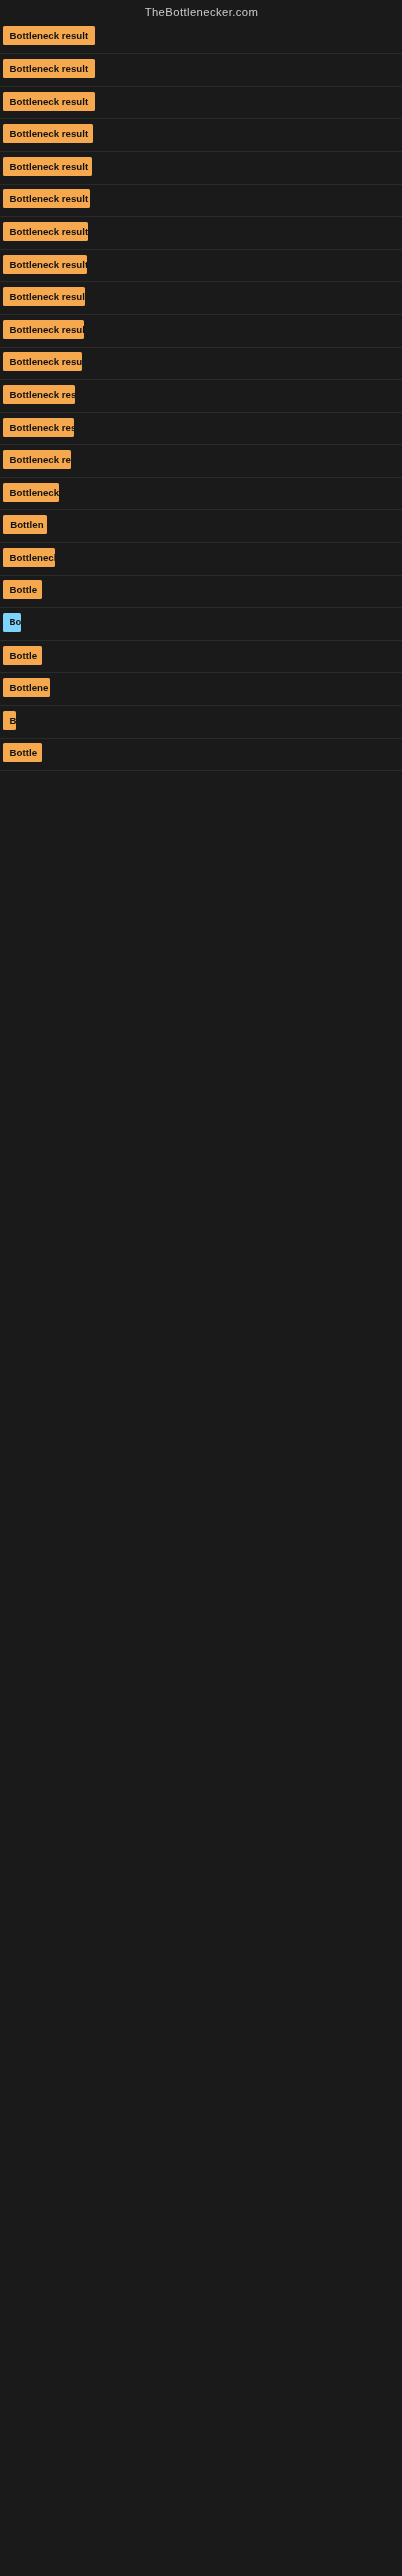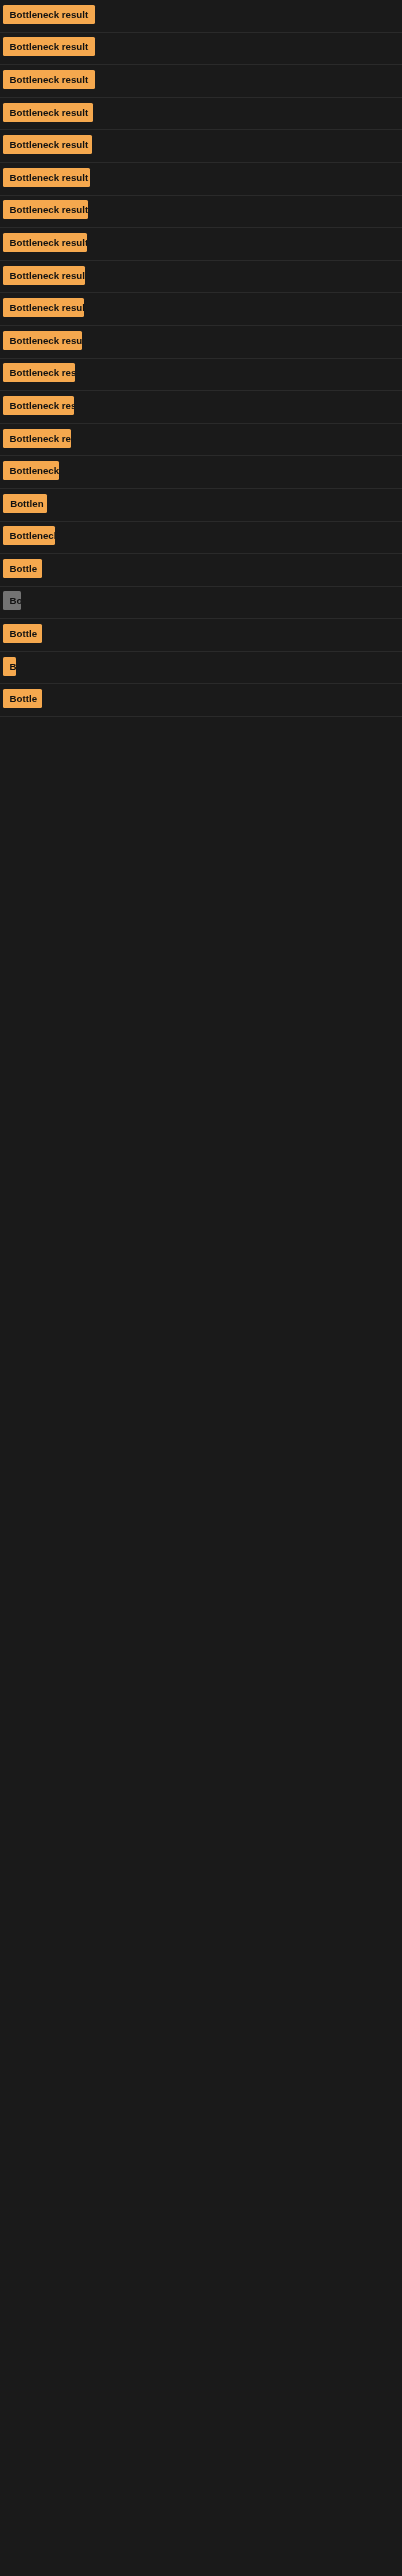--- a/index.html
+++ b/index.html
@@ -22,40 +22,42 @@
       font-size: 11.3px;
       padding: 6.4px 0 3.2px 0;
       letter-spacing: 0.4px;
     }
   </style>
 </head>
 <body>
 
 <div style="position: relative; width: 403px; min-height: 2576px; background: #1a1a1a;">
 
+  <div class="site-title">TheBottlenecker.com</div>
 
   <div id="results-container" style="position: relative; width: 100%; padding-bottom: 805px;">
   <div style="padding: 4.8px 3.2px; border-bottom: 0.8px solid rgb(42, 42, 42);"><span style="display: inline-block; background-color: rgb(245, 168, 78); color: rgb(17, 17, 17); font-size: 9.7px; font-weight: bold; padding: 4px 6.4px; border-radius: 1.6px; max-width: 97px; overflow: hidden; white-space: nowrap; cursor: pointer;">Bottleneck result</span></div>
       <div style="padding: 4.8px 3.2px; border-bottom: 0.8px solid rgb(42, 42, 42);"><span style="display: inline-block; background-color: rgb(245, 168, 78); color: rgb(17, 17, 17); font-size: 9.7px; font-weight: bold; padding: 4px 6.4px; border-radius: 1.6px; max-width: 95px; overflow: hidden; white-space: nowrap; cursor: pointer;">Bottleneck result</span></div>
       <div style="padding: 4.8px 3.2px; border-bottom: 0.8px solid rgb(42, 42, 42);"><span style="display: inline-block; background-color: rgb(245, 168, 78); color: rgb(17, 17, 17); font-size: 9.7px; font-weight: bold; padding: 4px 6.4px; border-radius: 1.6px; max-width: 93px; overflow: hidden; white-space: nowrap; cursor: pointer;">Bottleneck result</span></div>
       <div style="padding: 4.8px 3.2px; border-bottom: 0.8px solid rgb(42, 42, 42);"><span style="display: inline-block; background-color: rgb(245, 168, 78); color: rgb(17, 17, 17); font-size: 9.7px; font-weight: bold; padding: 4px 6.4px; border-radius: 1.6px; max-width: 90px; overflow: hidden; white-space: nowrap; cursor: pointer;">Bottleneck result</span></div>
       <div style="padding: 4.8px 3.2px; border-bottom: 0.8px solid rgb(42, 42, 42);"><span style="display: inline-block; background-color: rgb(245, 168, 78); color: rgb(17, 17, 17); font-size: 9.7px; font-weight: bold; padding: 4px 6.4px; border-radius: 1.6px; max-width: 89px; overflow: hidden; white-space: nowrap; cursor: pointer;">Bottleneck result</span></div>
       <div style="padding: 4.8px 3.2px; border-bottom: 0.8px solid rgb(42, 42, 42);"><span style="display: inline-block; background-color: rgb(245, 168, 78); color: rgb(17, 17, 17); font-size: 9.7px; font-weight: bold; padding: 4px 6.4px; border-radius: 1.6px; max-width: 87px; overflow: hidden; white-space: nowrap; cursor: pointer;">Bottleneck result</span></div>
       <div style="padding: 4.8px 3.2px; border-bottom: 0.8px solid rgb(42, 42, 42);"><span style="display: inline-block; background-color: rgb(245, 168, 78); color: rgb(17, 17, 17); font-size: 9.7px; font-weight: bold; padding: 4px 6.4px; border-radius: 1.6px; max-width: 85px; overflow: hidden; white-space: nowrap; cursor: pointer;">Bottleneck result</span></div>
       <div style="padding: 4.8px 3.2px; border-bottom: 0.8px solid rgb(42, 42, 42);"><span style="display: inline-block; background-color: rgb(245, 168, 78); color: rgb(17, 17, 17); font-size: 9.7px; font-weight: bold; padding: 4px 6.4px; border-radius: 1.6px; max-width: 84px; overflow: hidden; white-space: nowrap; cursor: pointer;">Bottleneck result</span></div>
       <div style="padding: 4.8px 3.2px; border-bottom: 0.8px solid rgb(42, 42, 42);"><span style="display: inline-block; background-color: rgb(245, 168, 78); color: rgb(17, 17, 17); font-size: 9.7px; font-weight: bold; padding: 4px 6.4px; border-radius: 1.6px; max-width: 82px; overflow: hidden; white-space: nowrap; cursor: pointer;">Bottleneck result</span></div>
       <div style="padding: 4.8px 3.2px; border-bottom: 0.8px solid rgb(42, 42, 42);"><span style="display: inline-block; background-color: rgb(245, 168, 78); color: rgb(17, 17, 17); font-size: 9.7px; font-weight: bold; padding: 4px 6.4px; border-radius: 1.6px; max-width: 81px; overflow: hidden; white-space: nowrap; cursor: pointer;">Bottleneck result</span></div>
       <div style="padding: 4.8px 3.2px; border-bottom: 0.8px solid rgb(42, 42, 42);"><span style="display: inline-block; background-color: rgb(245, 168, 78); color: rgb(17, 17, 17); font-size: 9.7px; font-weight: bold; padding: 4px 6.4px; border-radius: 1.6px; max-width: 79px; overflow: hidden; white-space: nowrap; cursor: pointer;">Bottleneck result</span></div>
       <div style="padding: 4.8px 3.2px; border-bottom: 0.8px solid rgb(42, 42, 42);"><span style="display: inline-block; background-color: rgb(245, 168, 78); color: rgb(17, 17, 17); font-size: 9.7px; font-weight: bold; padding: 4px 6.4px; border-radius: 1.6px; max-width: 72px; overflow: hidden; white-space: nowrap; cursor: pointer;">Bottleneck resu</span></div>
       <div style="padding: 4.8px 3.2px; border-bottom: 0.8px solid rgb(42, 42, 42);"><span style="display: inline-block; background-color: rgb(245, 168, 78); color: rgb(17, 17, 17); font-size: 9.7px; font-weight: bold; padding: 4px 6.4px; border-radius: 1.6px; max-width: 71px; overflow: hidden; white-space: nowrap; cursor: pointer;">Bottleneck result</span></div>
       <div style="padding: 4.8px 3.2px; border-bottom: 0.8px solid rgb(42, 42, 42);"><span style="display: inline-block; background-color: rgb(245, 168, 78); color: rgb(17, 17, 17); font-size: 9.7px; font-weight: bold; padding: 4px 6.4px; border-radius: 1.6px; max-width: 68px; overflow: hidden; white-space: nowrap; cursor: pointer;">Bottleneck resul</span></div>
       <div style="padding: 4.8px 3.2px; border-bottom: 0.8px solid rgb(42, 42, 42);"><span style="display: inline-block; background-color: rgb(245, 168, 78); color: rgb(17, 17, 17); font-size: 9.7px; font-weight: bold; padding: 4px 6.4px; border-radius: 1.6px; max-width: 56px; overflow: hidden; white-space: nowrap; cursor: pointer;">Bottleneck r</span></div>
       <div style="padding: 4.8px 3.2px; border-bottom: 0.8px solid rgb(42, 42, 42);"><span style="display: inline-block; background-color: rgb(245, 168, 78); color: rgb(17, 17, 17); font-size: 9.7px; font-weight: bold; padding: 4px 7px; border-radius: 1.6px; max-width: 44px; overflow: hidden; white-space: nowrap; cursor: pointer;">Bottlen</span></div>
       <div style="padding: 4.8px 3.2px; border-bottom: 0.8px solid rgb(42, 42, 42);"><span style="display: inline-block; background-color: rgb(245, 168, 78); color: rgb(17, 17, 17); font-size: 9.7px; font-weight: bold; padding: 4px 6.4px; border-radius: 1.6px; max-width: 52px; overflow: hidden; white-space: nowrap; cursor: pointer;">Bottleneck</span></div>
       <div style="padding: 4.8px 3.2px; border-bottom: 0.8px solid rgb(42, 42, 42);"><span style="display: inline-block; background-color: rgb(245, 168, 78); color: rgb(17, 17, 17); font-size: 9.7px; font-weight: bold; padding: 4px 6.4px; border-radius: 1.6px; max-width: 39px; overflow: hidden; white-space: nowrap; cursor: pointer;">Bottle</span></div>
-      <div style="padding: 4.8px 3.2px; border-bottom: 0.8px solid rgb(42, 42, 42);"><span style="display: inline-block; background-color: #737373; color: rgb(17, 17, 17); font-size: 9.7px; font-weight: bold; padding: 4px 6.4px; border-radius: 1.6px; max-width: 17.7px; overflow: hidden; white-space: nowrap; cursor: pointer;">Bo</span></div>
+      <div style="padding: 4.8px 3.2px; border-bottom: 0.8px solid rgb(42, 42, 42);"><span style="display: inline-block; background-color: #7dd3fc; color: rgb(17, 17, 17); font-size: 9.7px; font-weight: bold; padding: 4px 6.4px; border-radius: 1.6px; max-width: 17.7px; overflow: hidden; white-space: nowrap; cursor: pointer; font-family: Liberation Mono, monospace;">Bo</span></div>
       <div style="padding: 4.8px 3.2px; border-bottom: 0.8px solid rgb(42, 42, 42);"><span style="display: inline-block; background-color: rgb(245, 168, 78); color: rgb(17, 17, 17); font-size: 9.7px; font-weight: bold; padding: 4px 6.4px; border-radius: 1.6px; max-width: 39px; overflow: hidden; white-space: nowrap; cursor: pointer;">Bottle</span></div>
+      <div style="padding: 4.8px 3.2px; border-bottom: 0.8px solid rgb(42, 42, 42);"><span style="display: inline-block; background-color: rgb(245, 168, 78); color: rgb(17, 17, 17); font-size: 9.7px; font-weight: bold; padding: 4px 6.4px; border-radius: 1.6px; max-width: 47px; overflow: hidden; white-space: nowrap; cursor: pointer;">Bottlene</span></div>
       <div style="padding: 4.8px 3.2px; border-bottom: 0.8px solid rgb(42, 42, 42);"><span style="display: inline-block; background-color: rgb(245, 168, 78); color: rgb(17, 17, 17); font-size: 9.7px; font-weight: bold; padding: 4px 6.4px; border-radius: 1.6px; max-width: 11.3px; overflow: hidden; white-space: nowrap; cursor: pointer;">B</span></div>
       <div style="padding: 4.8px 3.2px; border-bottom: 0.8px solid rgb(42, 42, 42);"><span style="display: inline-block; background-color: rgb(245, 168, 78); color: rgb(17, 17, 17); font-size: 9.7px; font-weight: bold; padding: 4px 6.4px; border-radius: 1.6px; max-width: 39px; overflow: hidden; white-space: nowrap; cursor: pointer;">Bottle</span></div>
     </div>
 
 </div>
 
 
 </body></html>

